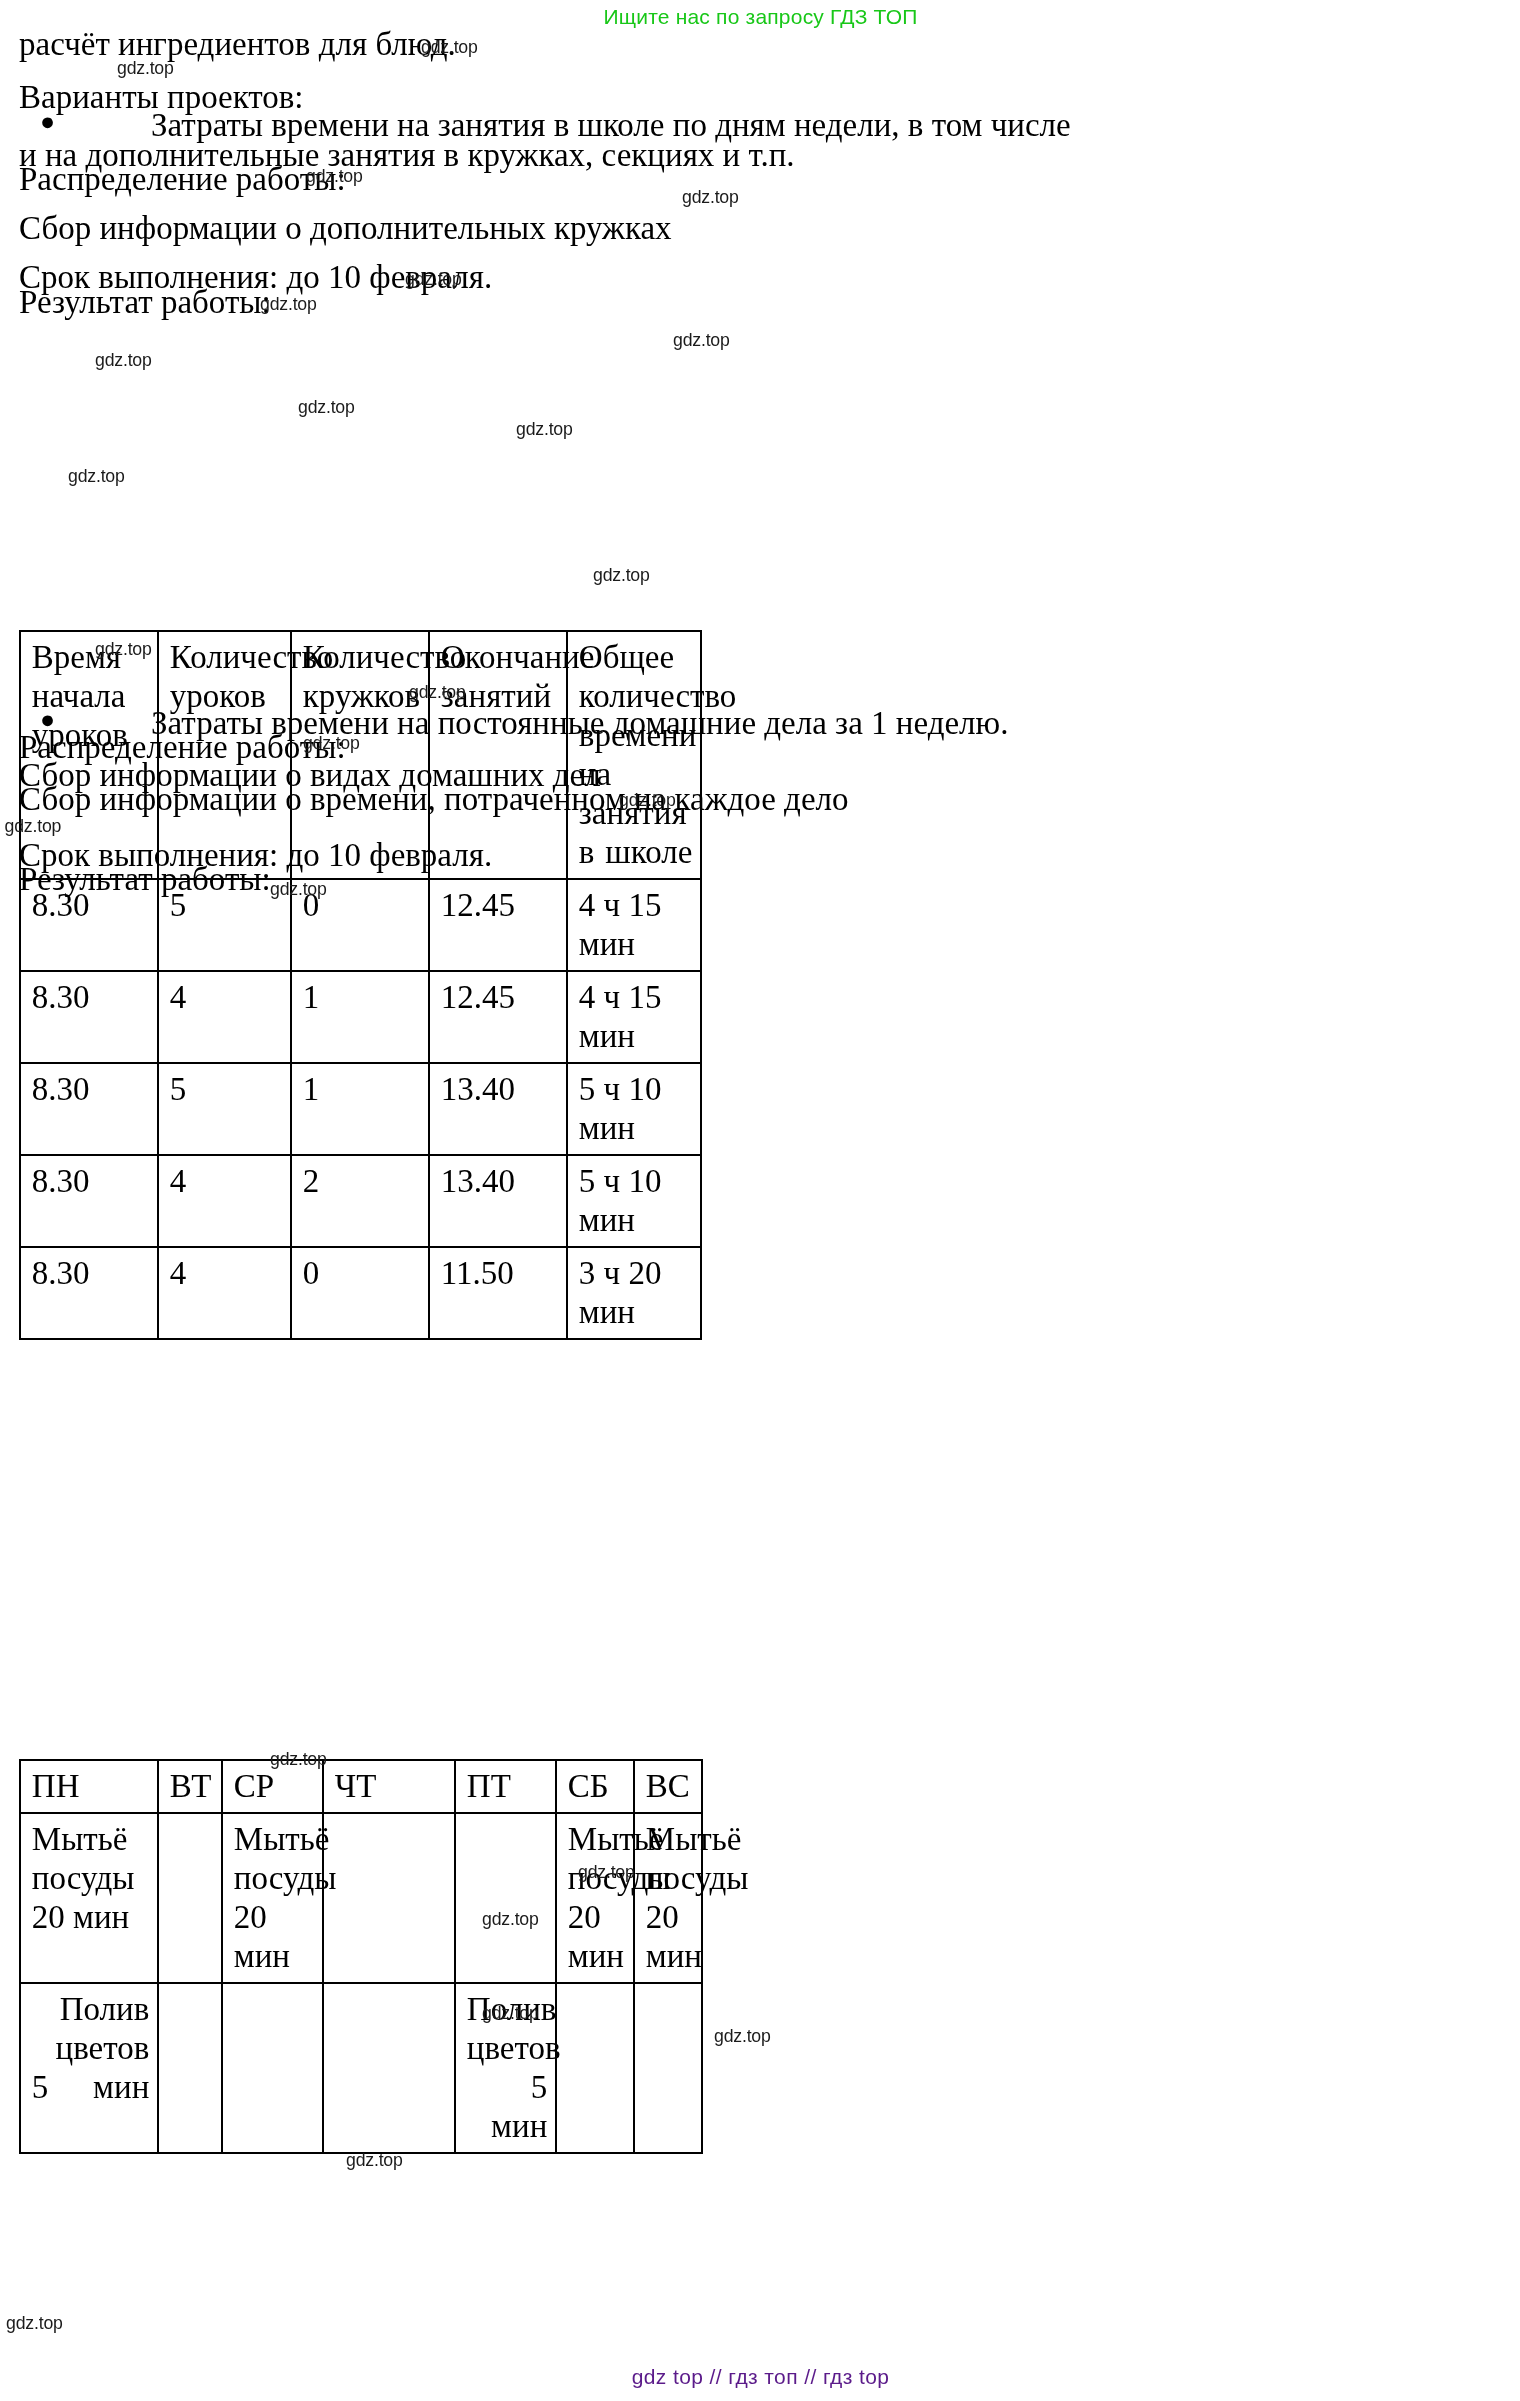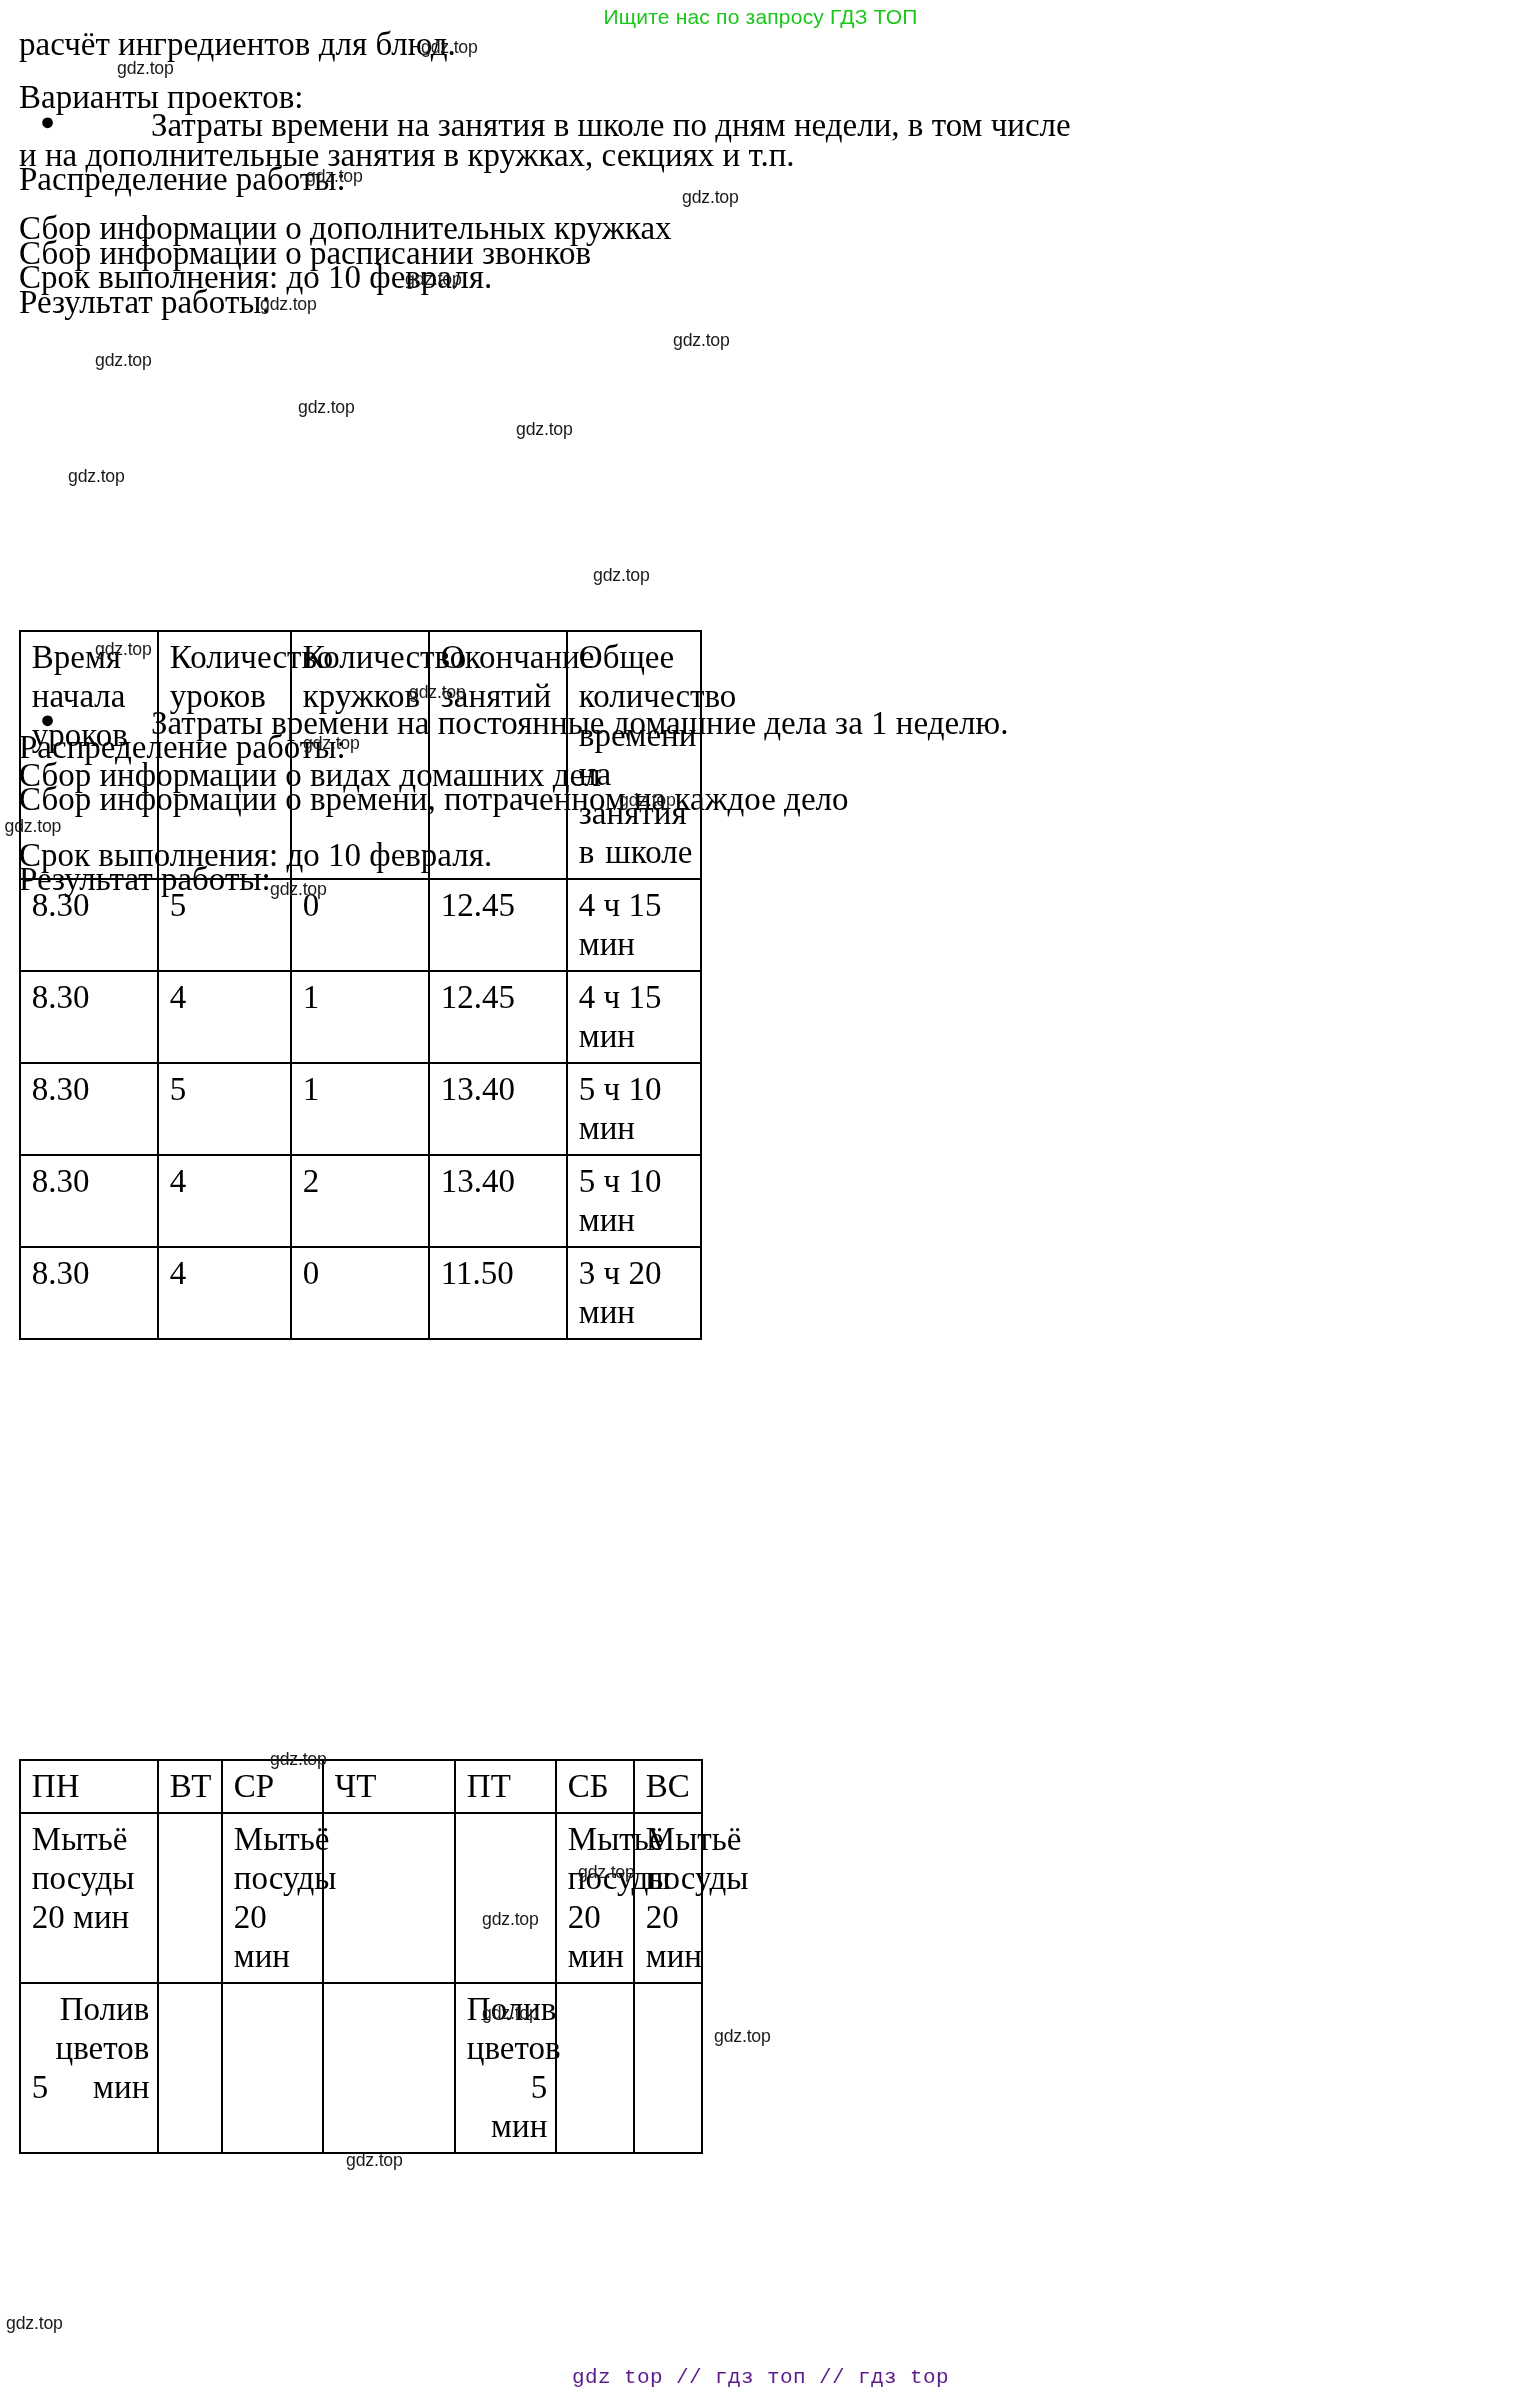--- a/index.html
+++ b/index.html
@@ -108,21 +108,21 @@
   #table-chores tbody tr.r-flowers td { height: 71px; text-align: right; }
   .cell-just { text-align: justify; text-align-last: justify; }
   
   .footer {
     position: absolute;
     bottom: 12.3px;
     left: 0;
     width: 1521px;
     text-align: center;
     color: #5b1b8a;
-    font-family: Liberation Mono, monospace;
+    font-family: Liberation Sans, sans-serif;
     font-size: 21px;
     letter-spacing: 0.4px;
   }
 </style>
 </head>
 <body>
 
 <div class="page">
 
   <div class="promo">Ищите нас по запросу ГДЗ ТОП</div>
@@ -137,21 +137,20 @@
     <span class="bullet-dot">●</span>
     <span class="bullet-text">Затраты времени на занятия в школе по дням недели, в том числе</span>
   </div>
   <div class="txt" style="left:19px; top:139px;">и на дополнительные занятия в кружках, секциях и т.п.</div>
 
   <div class="txt" style="left:19px; top:163px;">Распределение работы:</div>
   <div class="wm" style="left:306px; top:166px;">gdz.top</div>
   <div class="wm" style="left:682px; top:187px;">gdz.top</div>
 
   <div class="txt" style="left:19px; top:212px;">Сбор информации о дополнительных кружках</div>
-  <div class="txt" style="left:19px; top:237px;">Сбор информации о расписании звонков</div>
   <div class="txt" style="left:19px; top:261px;">Срок выполнения: до 10 февраля.</div>
   <div class="wm" style="left:405px; top:269px;">gdz.top</div>
   <div class="txt" style="left:19px; top:286px;">Результат работы:</div>
   <div class="wm" style="left:260px; top:294px;">gdz.top</div>
 
   <table class="tbl" id="table-schedule">
     <colgroup>
       <col class="c0">
         <col class="c1">
         <col class="c2">

